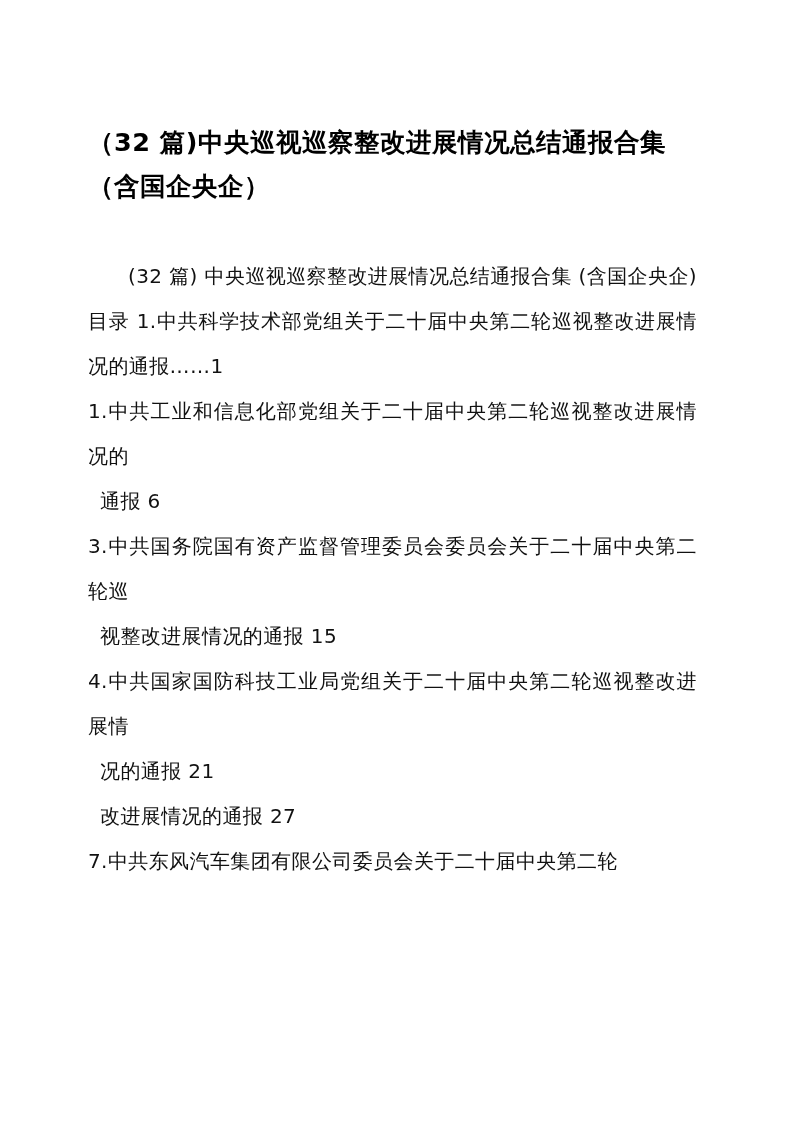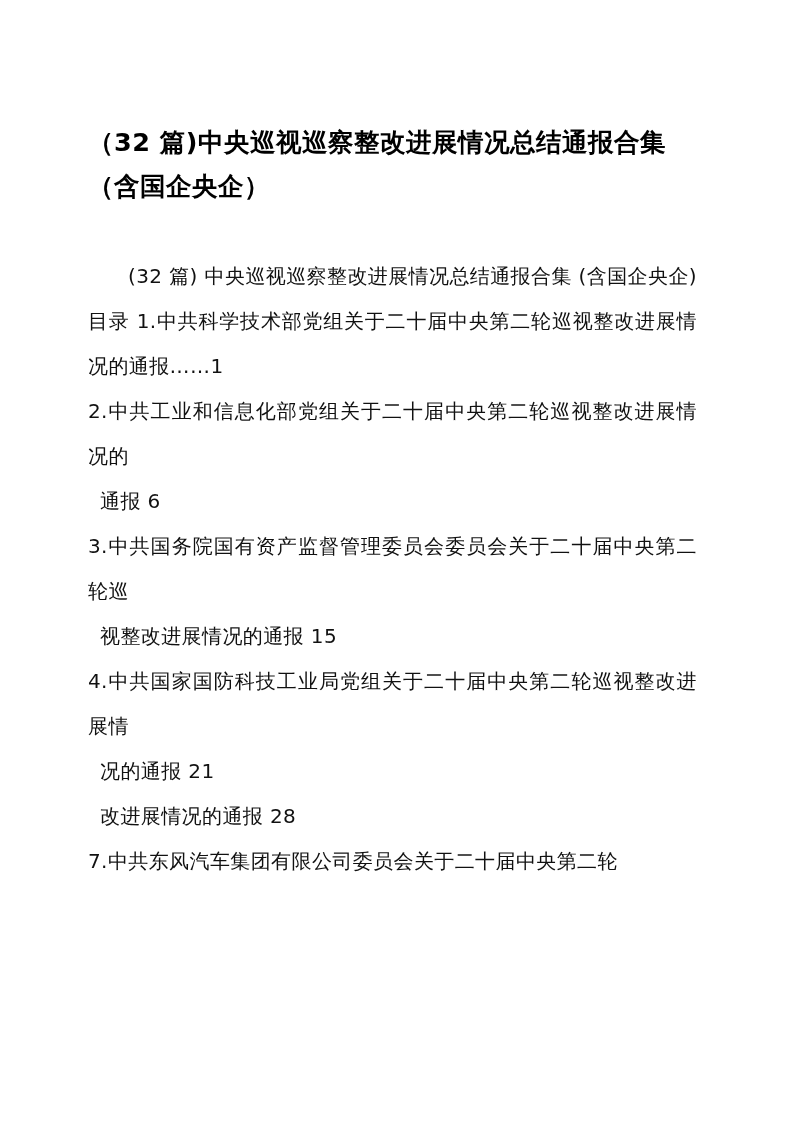--- a/index.html
+++ b/index.html
@@ -52,23 +52,23 @@
 </style>
 </head>
 <body>
 
 <div class="page">
 
   <h1 class="doc-title">（32 篇)中央巡视巡察整改进展情况总结通报合集（含国企央企）</h1>
 
   <div class="body-block">
     <p class="para indent">(32 篇) 中央巡视巡察整改进展情况总结通报合集 (含国企央企) 目录 1.中共科学技术部党组关于二十届中央第二轮巡视整改进展情况的通报……1</p>
-    <p class="para">2.中共工业和信息化部党组关于二十届中央第二轮巡视整改进展情况的</p>
+    <p class="para">1.中共工业和信息化部党组关于二十届中央第二轮巡视整改进展情况的</p>
     <p class="para small-indent">通报 6</p>
     <p class="para">3.中共国务院国有资产监督管理委员会委员会关于二十届中央第二轮巡</p>
     <p class="para small-indent">视整改进展情况的通报 15</p>
     <p class="para">4.中共国家国防科技工业局党组关于二十届中央第二轮巡视整改进展情</p>
     <p class="para small-indent">况的通报 21</p>
-    <p class="para small-indent">改进展情况的通报 28</p>
+    <p class="para small-indent">改进展情况的通报 27</p>
     <p class="para">7.中共东风汽车集团有限公司委员会关于二十届中央第二轮</p>
   </div>
 
 </div>
 
 </body></html>

